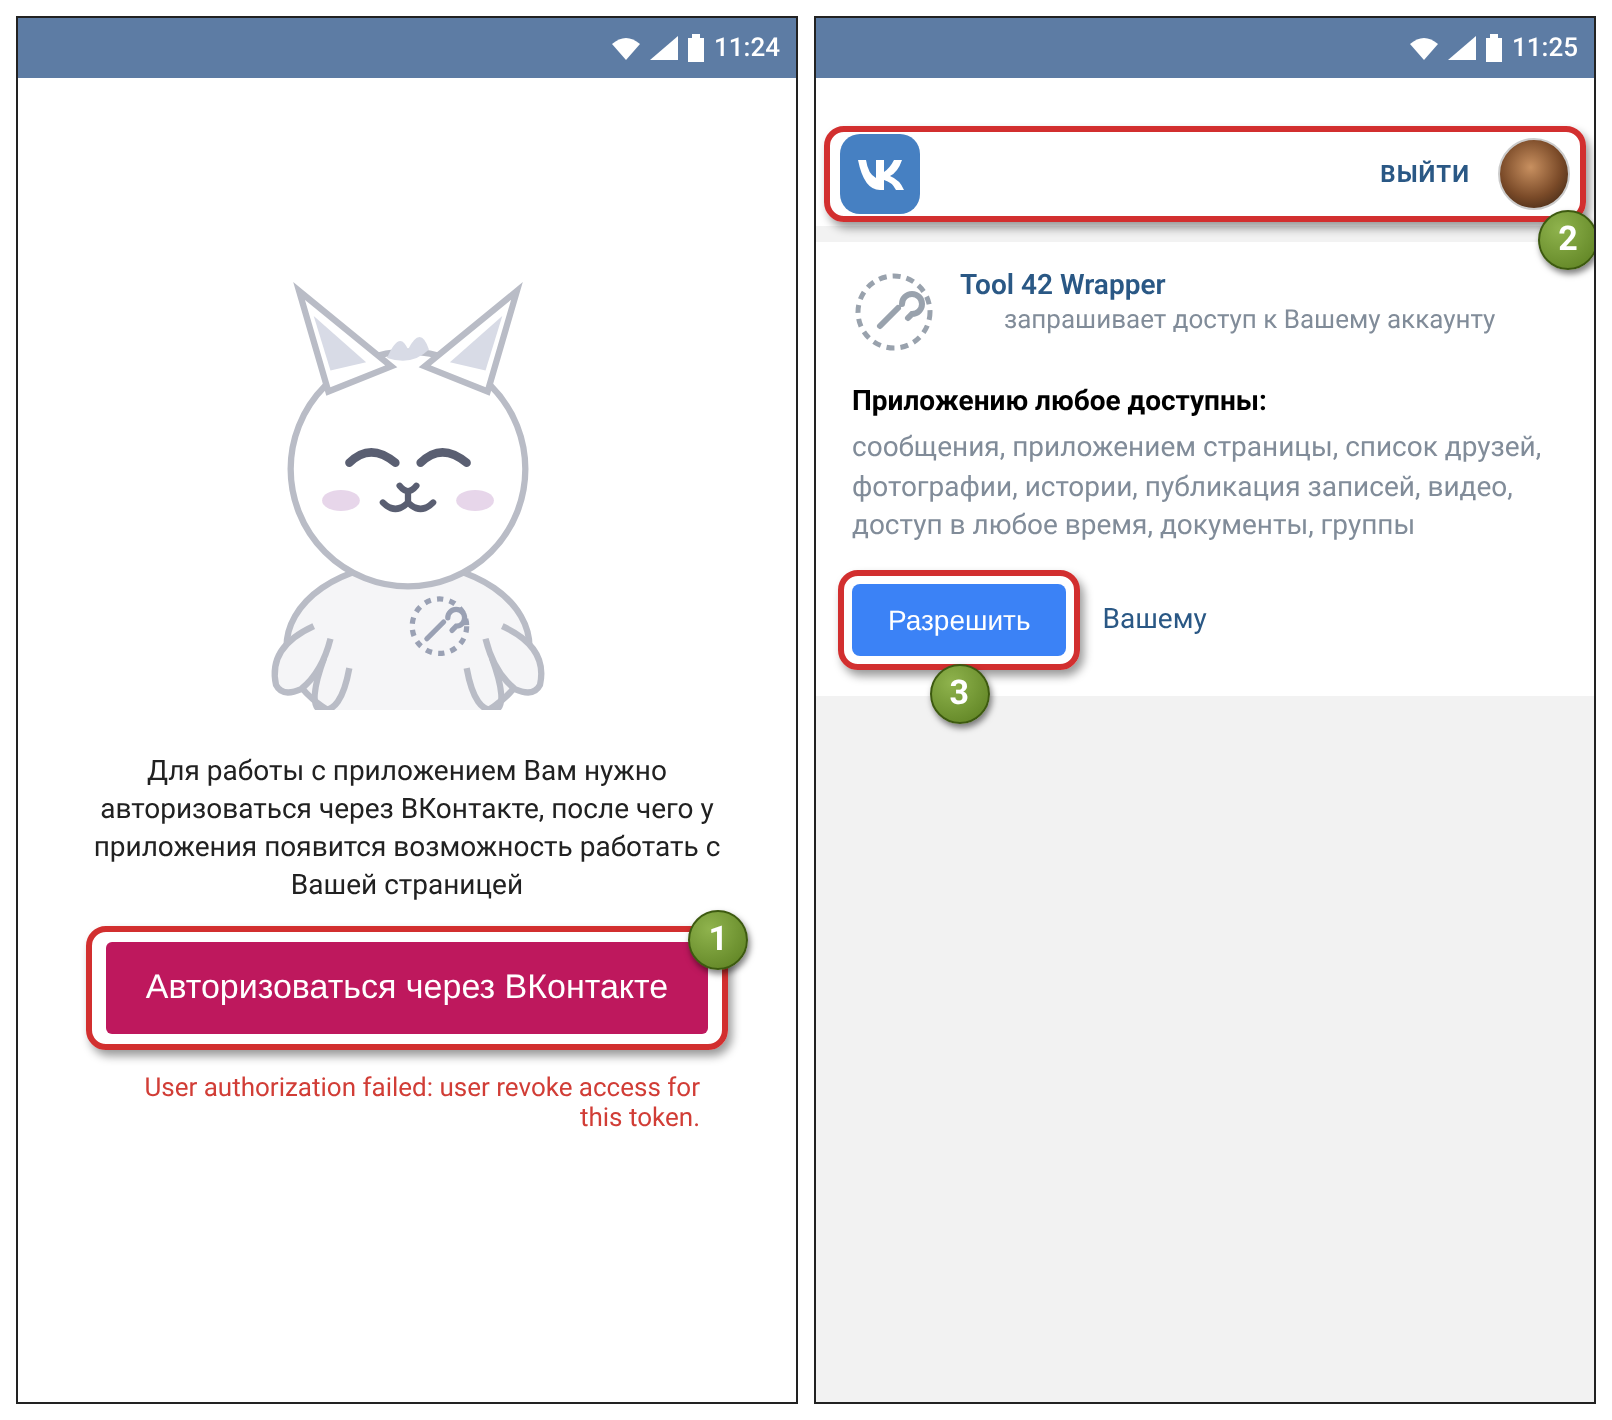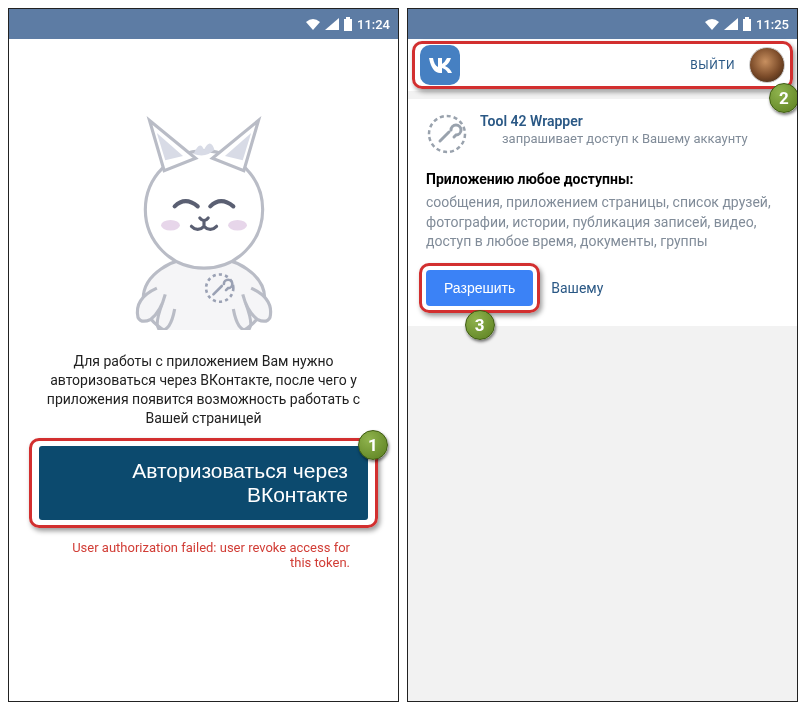--- a/index.html
+++ b/index.html
@@ -12,20 +12,21 @@
     }
     .phone {
       width: 395px;
       height: 694px;
       border: 1px solid #222;
       background: #fff;
       display: flex;
       flex-direction: column;
       position: relative;
       overflow: hidden;
+      gap: 22px;
     }
     .status-bar {
       height: 30px;
       background: #5d7ca4;
       display: flex;
       justify-content: flex-end;
       align-items: center;
       padding: 0 8px;
       gap: 4px;
       color: #fff;
@@ -62,23 +63,23 @@
       text-align: center;
       font-size: 14px;
       color: #212121;
       line-height: 1.35;
       margin-bottom: 18px;
     }
     .auth-btn-wrap {
       position: relative;
     }
     .auth-btn {
-      background: #0c4a6e;
+      background: #be185d;
       color: #fff;
-      font-size: 21px;
+      font-size: 17px;
       border: none;
       padding: 13px 20px;
       border-radius: 3px;
       cursor: pointer;
       text-align: right;
     }
     .error-text {
       color: #d13d36;
       font-size: 13px;
       text-align: right;
@@ -130,21 +131,21 @@
       height: 40px;
       background: #4680c2;
       border-radius: 10px;
       display: flex;
       align-items: center;
       justify-content: center;
     }
     .logout {
       color: #2a5885;
       font-size: 12px;
-      font-weight: 400;
+      font-weight: 700;
       letter-spacing: 0.5px;
       cursor: pointer;
     }
     .avatar {
       width: 36px;
       height: 36px;
       border-radius: 50%;
       background: radial-gradient(circle at 45% 40%, #c89060 0%, #7a4a28 55%, #2e1d10 100%);
       border: 1px solid #ccc;
     }

